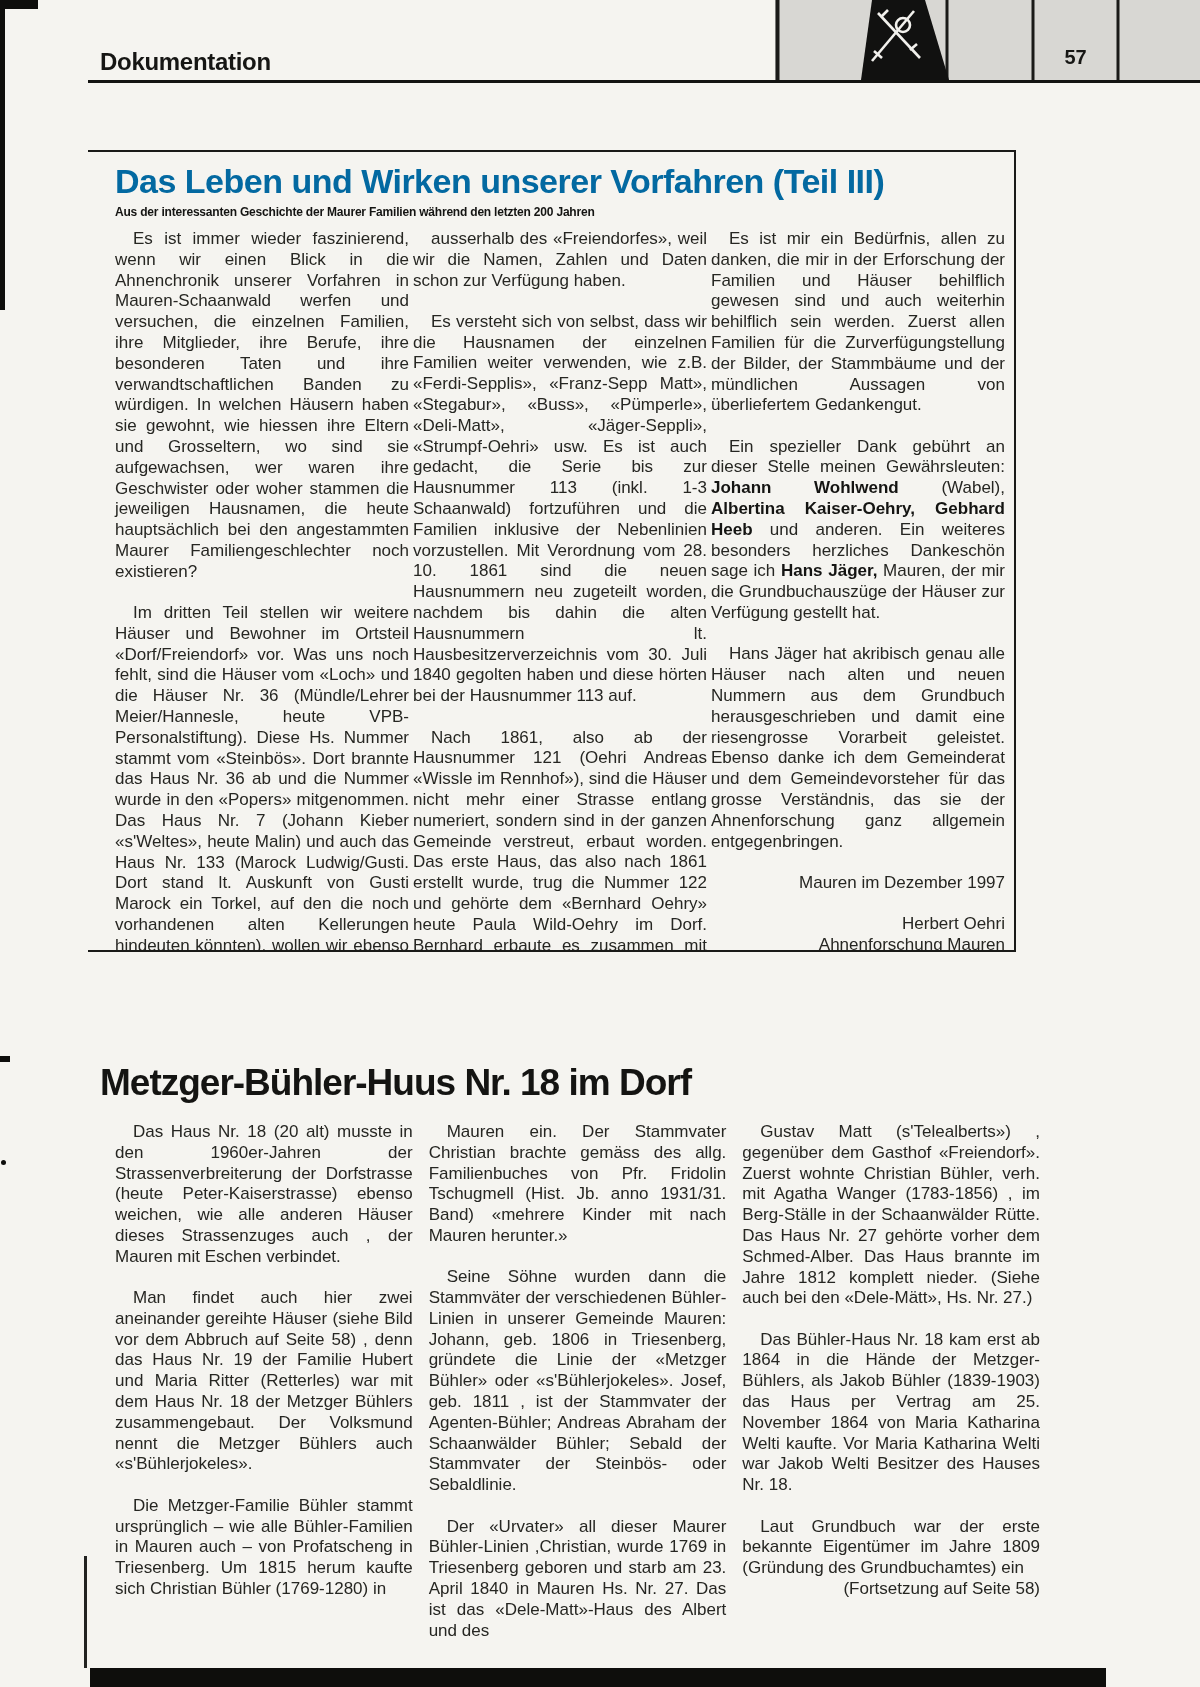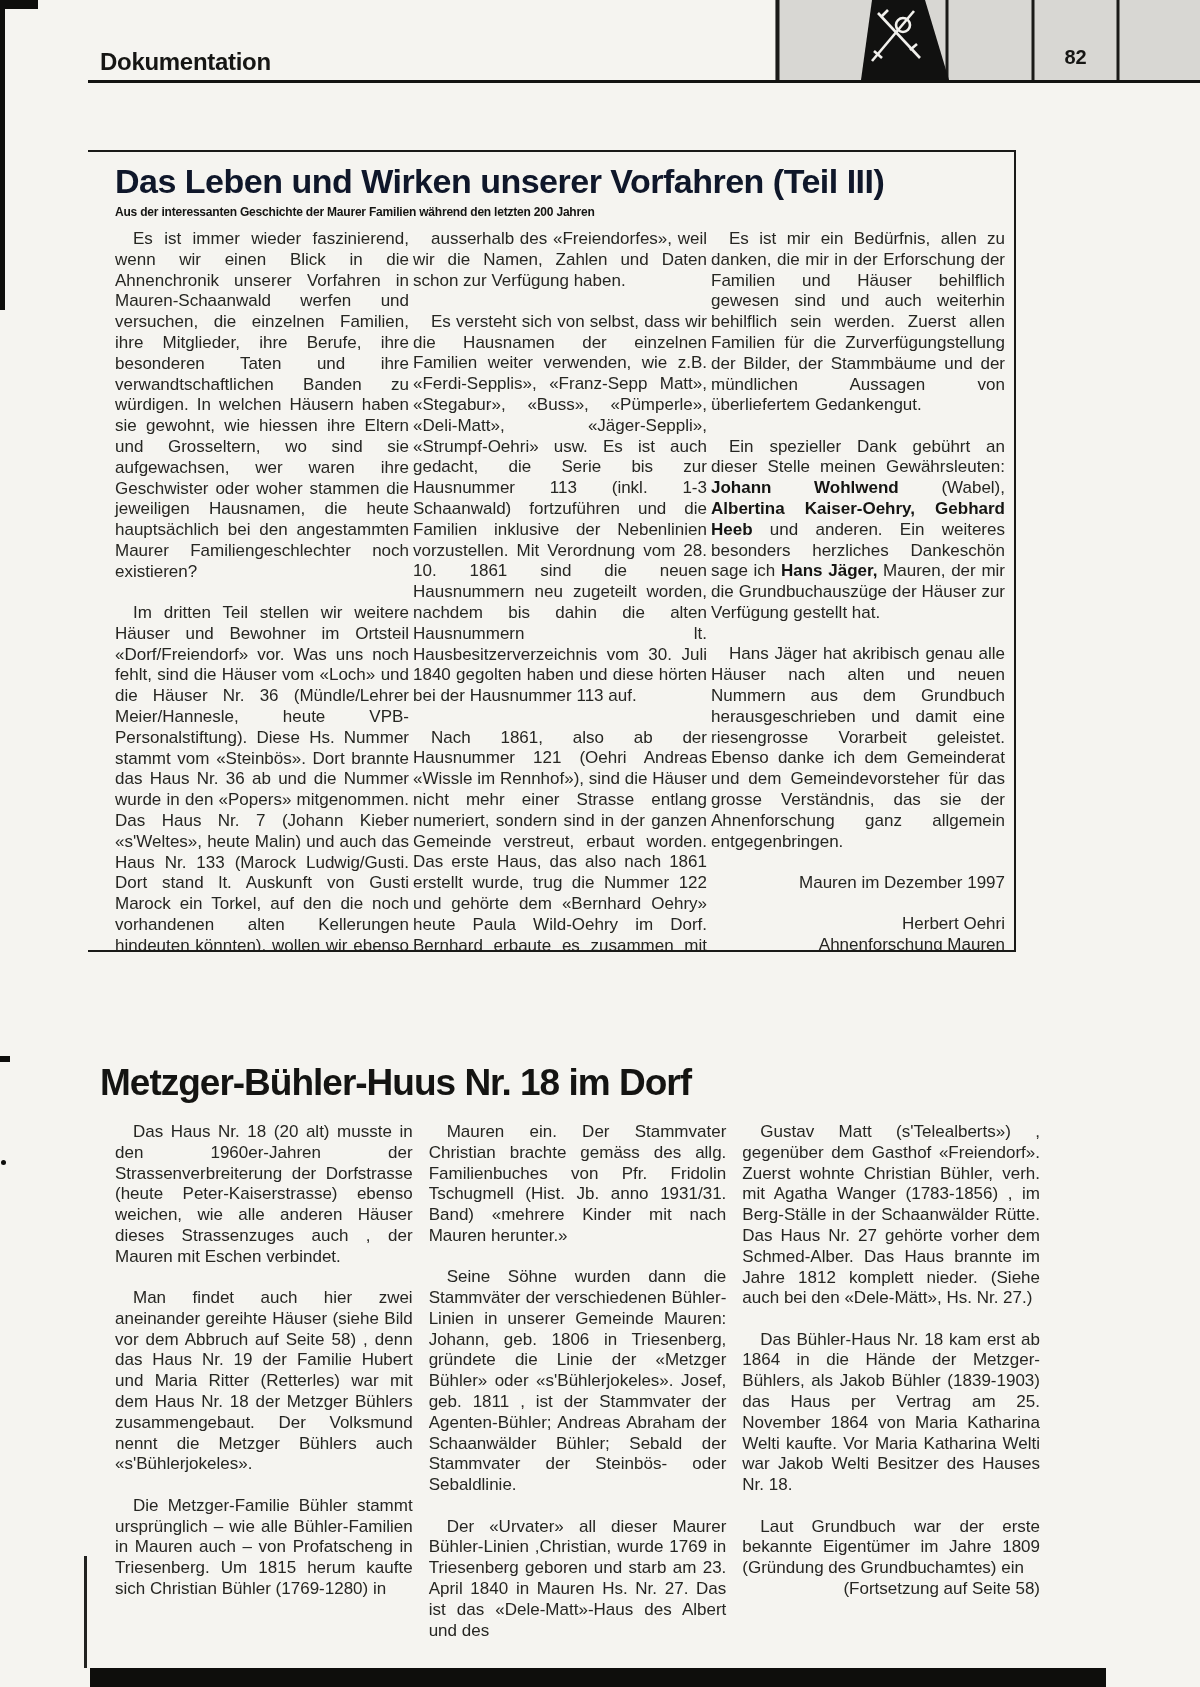--- a/index.html
+++ b/index.html
@@ -14,21 +14,21 @@
   .hdr-band{position:absolute;left:775px;top:0;width:425px;height:80px;background:#d8d7d3;}
   .hdr-band svg{position:absolute;left:0;top:0;}
   .pagenum{position:absolute;left:258px;top:46px;width:85px;text-align:center;font-size:20px;font-weight:bold;color:#161614;}
   .hdr-rule{position:absolute;left:88px;top:80px;width:1112px;height:3px;background:#141412;}
   
   .a1{
     position:absolute;left:88px;top:150px;width:928px;height:802px;
     border-top:2px solid #1a1a18;border-right:2px solid #1a1a18;border-bottom:2px solid #1a1a18;
     box-sizing:border-box;overflow:hidden;
   }
-  .a1 h1{margin:10px 0 4px 27px;font-size:34px;letter-spacing:-0.5px;white-space:nowrap;color:#0f172a;}
+  .a1 h1{margin:10px 0 4px 27px;font-size:34px;letter-spacing:-0.5px;white-space:nowrap;color:#0369a1;}
   .a1 h2{margin:2px 0 10px 27px;font-size:12px;letter-spacing:-0.2px;color:#141412;font-weight:bold;}
   .cols{display:flex;gap:4px;margin-left:27px;width:890px;}
   .col{flex:1;min-width:0;}
   
   .col p{
     margin:0 0 20.5px 0;font-size:17px;line-height:20.8px;
     text-align:justify;text-indent:18px;color:#262622;
   }
   .col p .b{font-weight:bold;color:#141412;}
   .col p.p-right{text-align:right;text-indent:0;}
@@ -71,21 +71,21 @@
 
       <g stroke="#f2f1ed" stroke-width="2.6" fill="none">
         <line x1="97" y1="61" x2="139" y2="11"></line>
         <line x1="103" y1="13" x2="145" y2="58"></line>
         <circle cx="128" cy="25" r="7"></circle>
         <line x1="99" y1="51" x2="107" y2="58"></line>
         <line x1="106" y1="17" x2="113" y2="10"></line>
         <line x1="135" y1="50" x2="142" y2="44"></line>
       </g>
     </svg>
-    <span class="pagenum">82</span>
+    <span class="pagenum">57</span>
   </div>
 
   <div class="hdr-rule"></div>
 
   <div class="a1">
     <h1>Das Leben und Wirken unserer Vorfahren (Teil III)</h1>
     <h2>Aus der interessanten Geschichte der Maurer Familien während den letzten 200 Jahren</h2>
     <div class="cols">
       <div class="col">
           <p><span>Es ist immer wieder faszinierend, wenn wir einen Blick in die Ahnenchronik unserer Vorfahren in Mauren-Schaanwald werfen und versuchen, die einzelnen Familien, ihre Mitglieder, ihre Berufe, ihre besonderen Taten und ihre verwandtschaftlichen Banden zu würdigen. In welchen Häusern haben sie gewohnt, wie hiessen ihre Eltern und Grosseltern, wo sind sie aufgewachsen, wer waren ihre Geschwister oder woher stammen die jeweiligen Hausnamen, die heute hauptsächlich bei den angestammten Maurer Familiengeschlechter noch existieren?</span></p>

